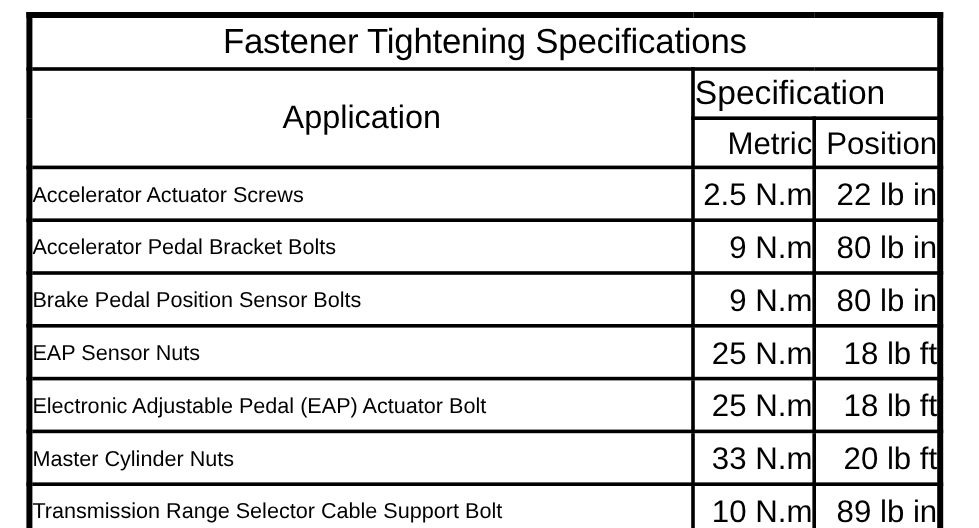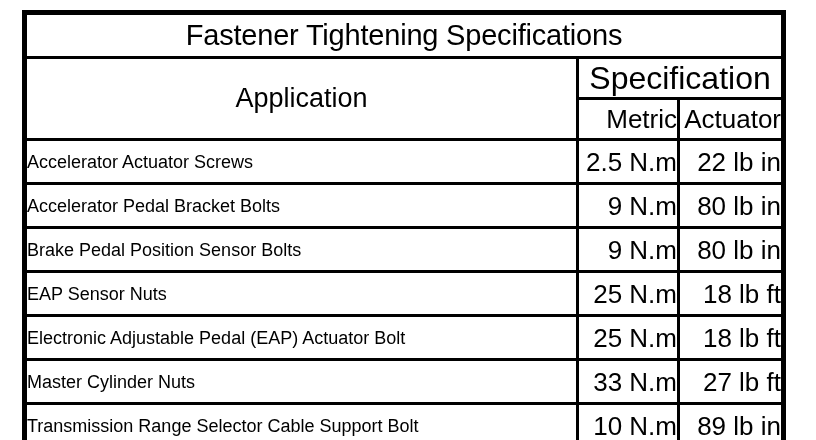--- a/index.html
+++ b/index.html
@@ -67,23 +67,22 @@
     height: 78px;
     text-align: center;
     font-weight: bold;
     font-size: 27px;
     font-stretch: condensed;
     vertical-align: bottom;
     padding-bottom: 7px;
   }
   .spec-head {
     height: 38px;
-    text-align: center;
     font-weight: bold;
-    font-size: 32px;
+    font-size: 28px;
     font-stretch: condensed;
     padding-bottom: 2px;
   }
   .unit-head {
     height: 38px;
     text-align: right;
     font-weight: bold;
     font-size: 26px;
     font-stretch: condensed;
     padding-bottom: 2px;
@@ -124,21 +123,21 @@
         <td class="title-cell" colspan="3">Fastener Tightening Specifications</td>
       </tr>
 
       <tr>
         <td class="application-head" rowspan="2">Application</td>
         <td class="spec-head" colspan="2">Specification</td>
       </tr>
 
       <tr>
         <td class="unit-head">Metric</td>
-        <td class="unit-head">Actuator</td>
+        <td class="unit-head">Position</td>
       </tr>
 
       <tr class="data-row">
         <td class="cell-app">Accelerator Actuator Screws</td>
         <td class="cell-val">2.5 N.m</td>
         <td class="cell-val">22 lb in</td>
       </tr>
 
       <tr class="data-row">
         <td class="cell-app">Accelerator Pedal Bracket Bolts</td>
@@ -160,21 +159,21 @@
 
       <tr class="data-row">
         <td class="cell-app">Electronic Adjustable Pedal (EAP) Actuator Bolt</td>
         <td class="cell-val">25 N.m</td>
         <td class="cell-val">18 lb ft</td>
       </tr>
 
       <tr class="data-row">
         <td class="cell-app">Master Cylinder Nuts</td>
         <td class="cell-val">33 N.m</td>
-        <td class="cell-val">27 lb ft</td>
+        <td class="cell-val">20 lb ft</td>
       </tr>
 
       <tr class="data-row">
         <td class="cell-app">Transmission Range Selector Cable Support Bolt</td>
         <td class="cell-val">10 N.m</td>
         <td class="cell-val">89 lb in</td>
       </tr>
 
     </tbody>
   </table>

